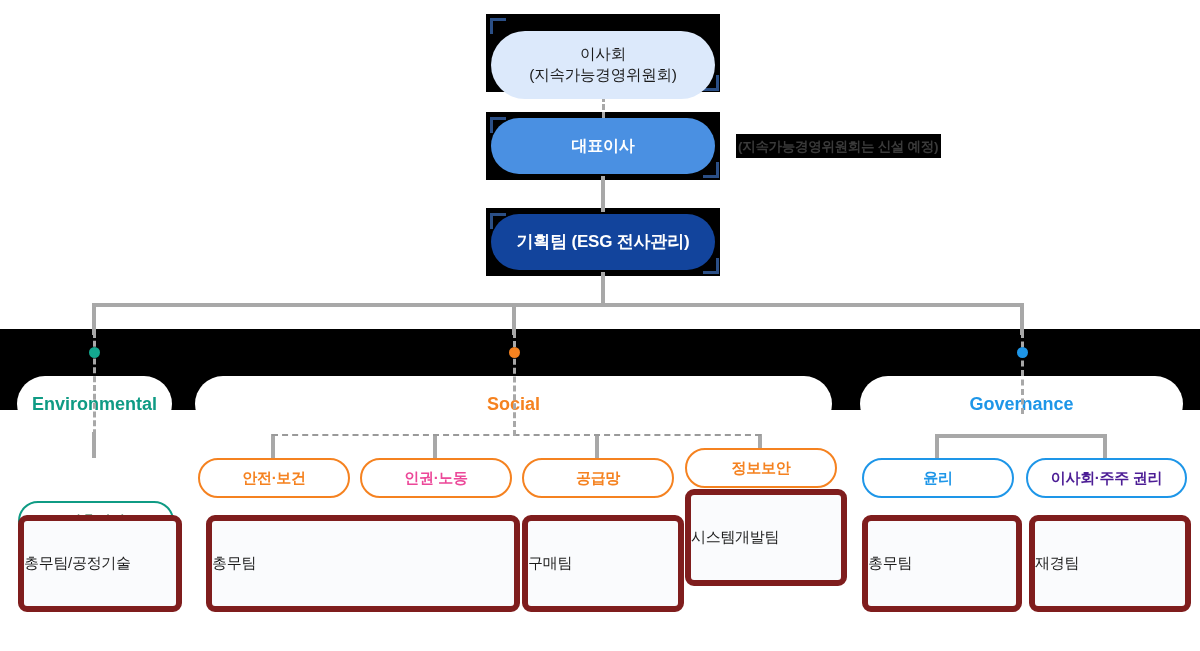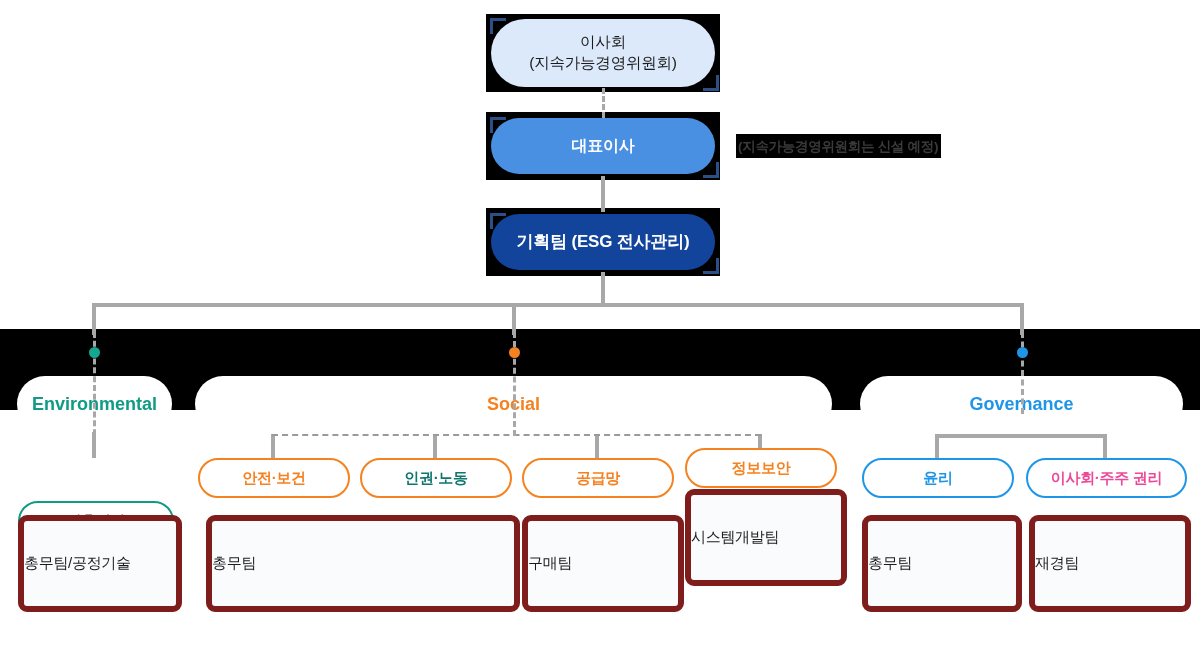--- a/index.html
+++ b/index.html
@@ -183,21 +183,21 @@
   <div class="hline thin-dashed" style="left:272px; top:434px; width:489px;"></div>
   <div class="vline" style="left:271px; top:434px; height:24px;"></div>
   <div class="vline" style="left:433px; top:434px; height:24px;"></div>
   <div class="vline" style="left:595px; top:434px; height:24px;"></div>
   <div class="vline" style="left:758px; top:434px; height:24px;"></div>
 
   <div class="hline" style="left:935px; top:434px; width:172px;"></div>
   <div class="vline" style="left:935px; top:434px; height:24px;"></div>
   <div class="vline" style="left:1103px; top:434px; height:24px;"></div>
 
-  <div class="topbox lvl1" style="left:491px; top:19px; width:224px; height:68px;">
+  <div class="topbox lvl1" style="left:491px; top:31px; width:224px; height:68px;">
     <div>
       <div>이사회</div>
       <div>(지속가능경영위원회)</div>
     </div>
   </div>
   <div class="corner tl" style="left:490px; top:18px;"></div>
   <div class="corner br" style="left:703px; top:75px;"></div>
 
   <div class="topbox lvl2" style="left:491px; top:118px; width:224px; height:56px;">
     <span>대표이사</span>
@@ -227,33 +227,33 @@
     <span>Governance</span>
   </div>
   <div class="dot" style="left:1017px; top:347px; background:#1e96e8;"></div>
 
   <div class="issue" style="left:18px; top:458px; width:152px; border-color:#0f9b84; color:#14532d;margin-top:43px;">
     <span>기후변화</span>
   </div>
   <div class="issue" style="left:198px; top:458px; width:148px; border-color:#f58220; color:#f58220;">
     <span>안전·보건</span>
   </div>
-  <div class="issue" style="left:360px; top:458px; width:148px; border-color:#f58220; color:#0f766e;">
+  <div class="issue" style="left:360px; top:458px; width:148px; border-color:#f58220; color:#ec4899;">
     <span>인권·노동</span>
   </div>
   <div class="issue" style="left:522px; top:458px; width:148px; border-color:#f58220; color:#f58220;">
     <span>공급망</span>
   </div>
   <div class="issue" style="left:685px; top:448px; width:148px; border-color:#f58220; color:#f58220;">
     <span>정보보안</span>
   </div>
   <div class="issue" style="left:862px; top:458px; width:148px; border-color:#1e96e8; color:#1e96e8;">
     <span>윤리</span>
   </div>
-  <div class="issue" style="left:1026px; top:458px; width:157px; border-color:#1e96e8; color:#ec4899;">
+  <div class="issue" style="left:1026px; top:458px; width:157px; border-color:#1e96e8; color:#4c1d95;">
     <span>이사회·주주 권리</span>
   </div>
 
   <div class="team" style="left:18px; top:515px; width:152px; height:85px;">
     <span>총무팀/공정기술</span>
   </div>
   <div class="team" style="left:206px; top:515px; width:302px; height:85px;">
     <span>총무팀</span>
   </div>
   <div class="team" style="left:522px; top:515px; width:150px; height:85px;">

